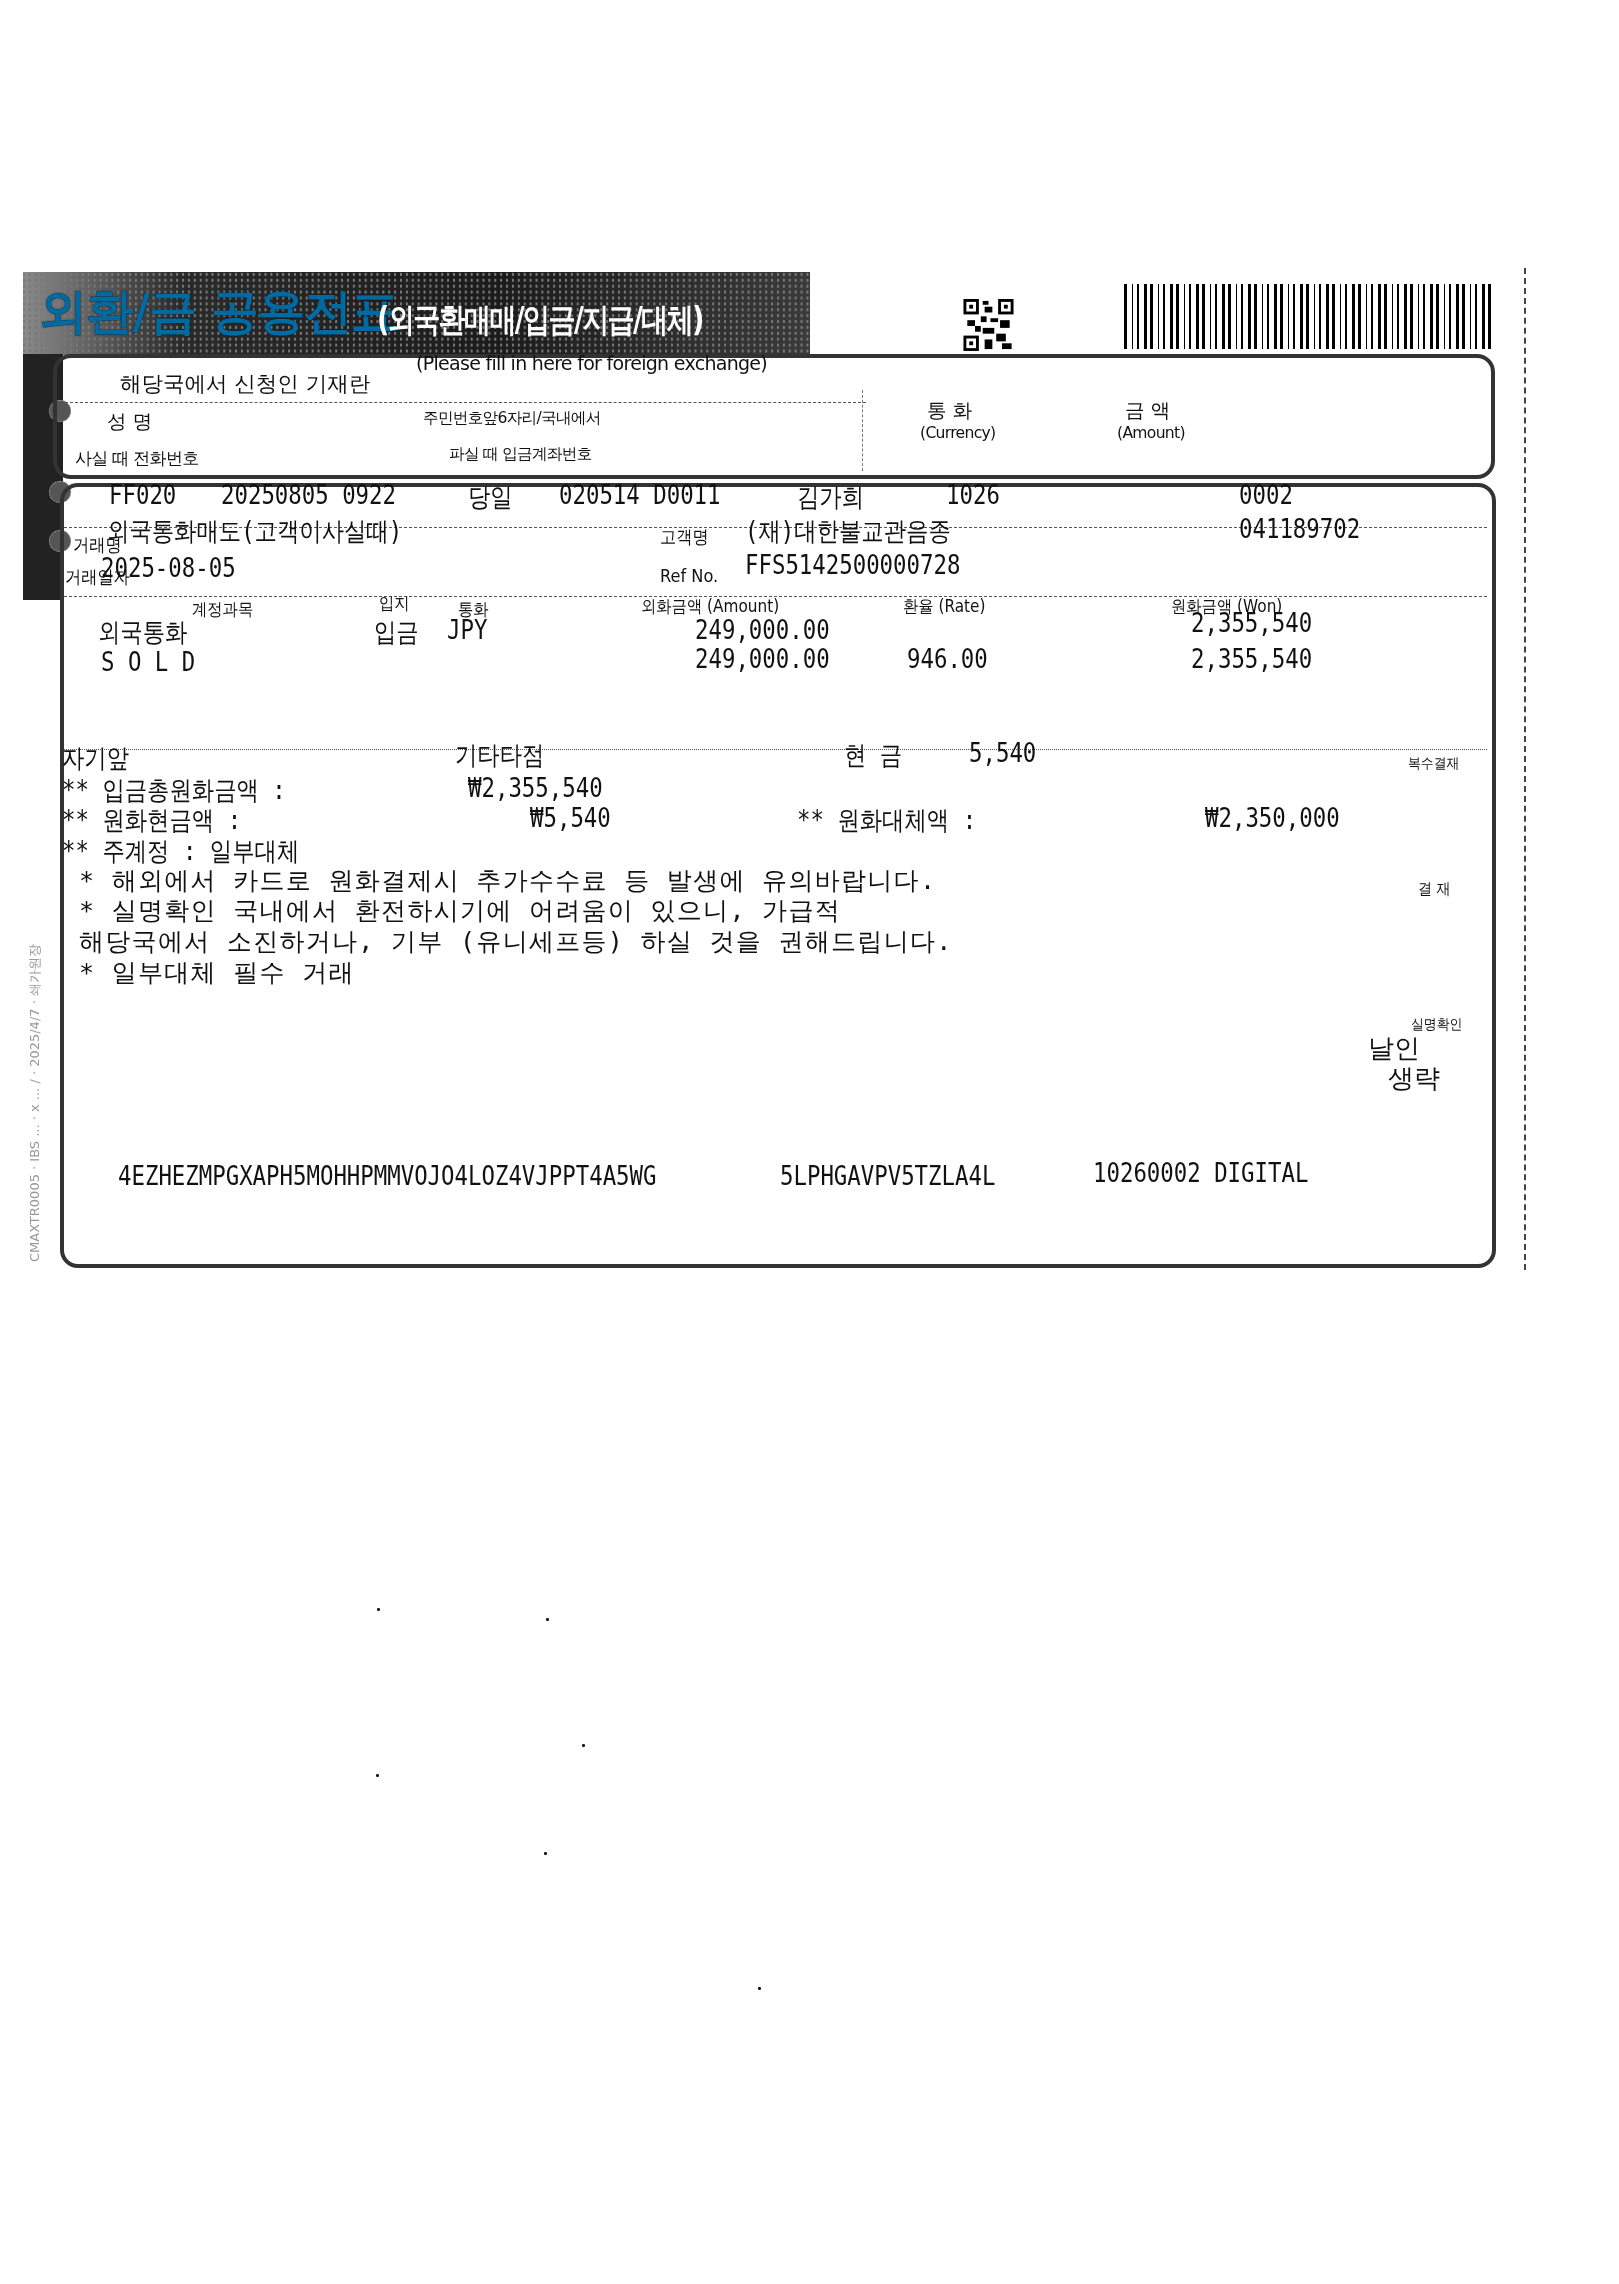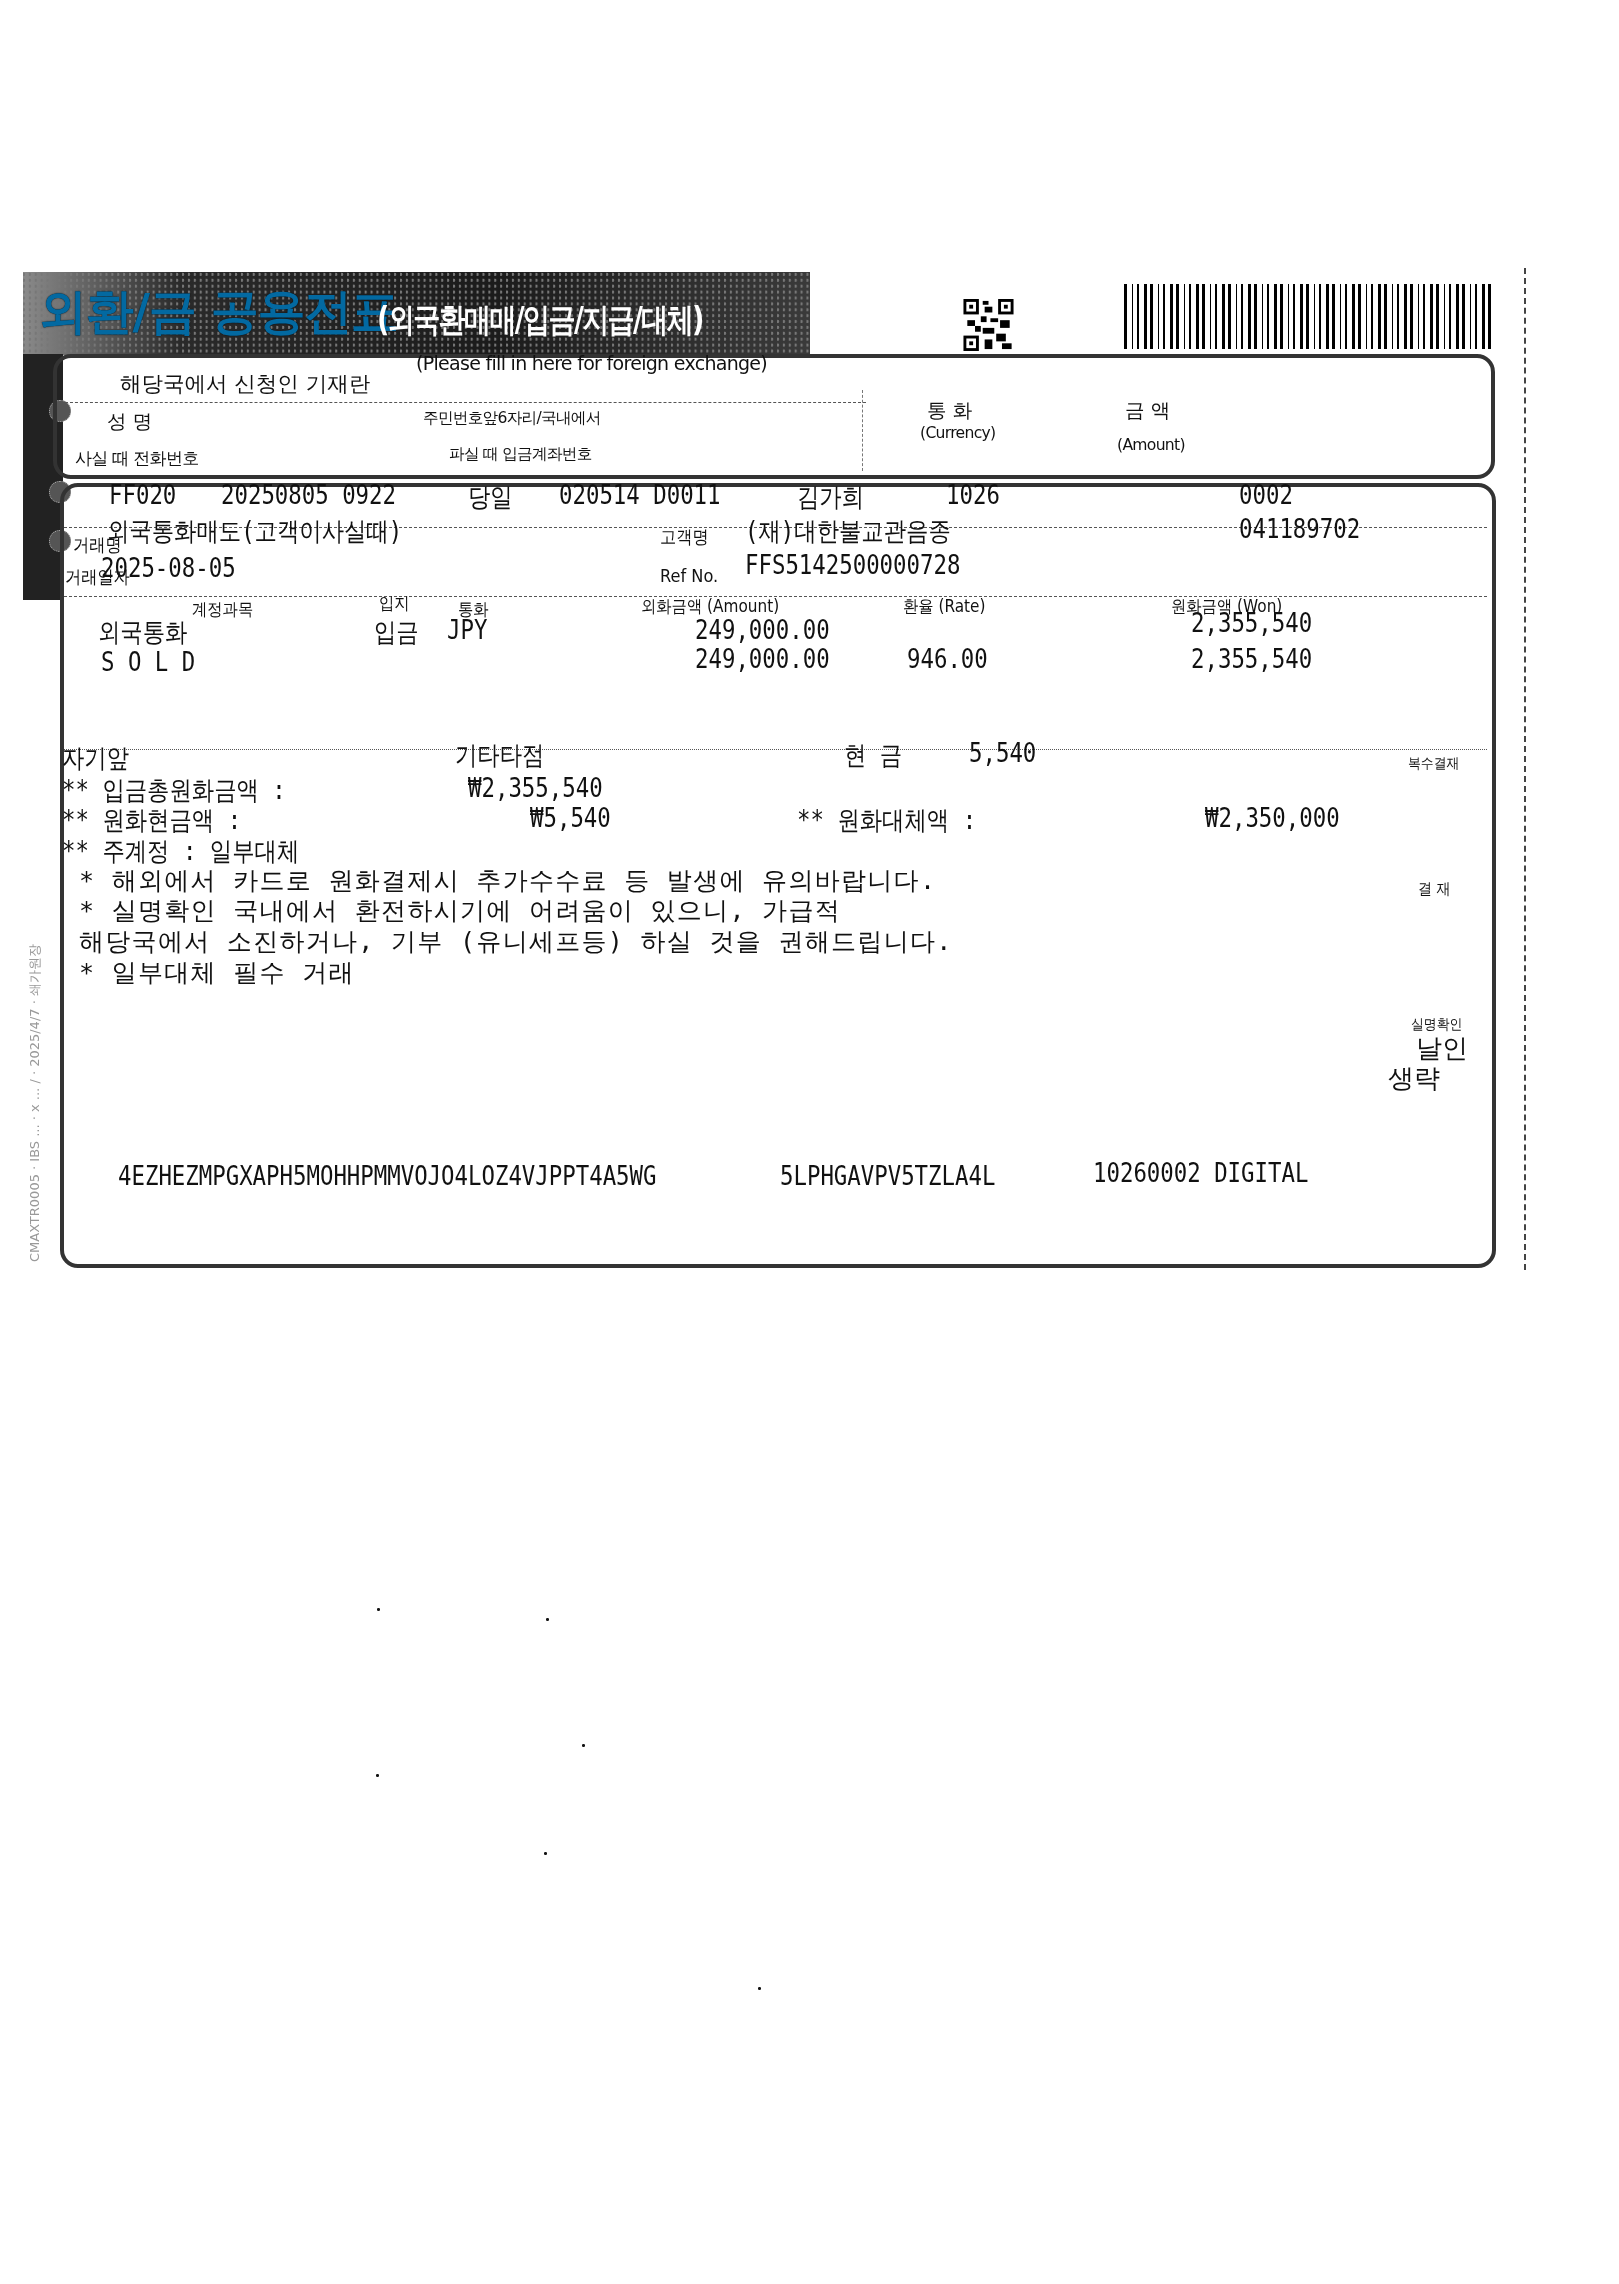--- a/index.html
+++ b/index.html
@@ -82,21 +82,21 @@
 <div class="abs appsmall" style="left:416px;top:352px;font-size:19px;">(Please fill in here for foreign exchange)</div>
 <div class="dash" style="left:60px;top:402px;width:806px;"></div>
 <div class="vdash" style="left:862px;top:390px;height:81px;"></div>
 <div class="abs appl" style="left:107px;top:408px;font-size:19.5px;">성  명</div>
 <div class="abs appsmall" style="left:423px;top:408px;">주민번호앞6자리/국내에서</div>
 <div class="abs appsmall" style="left:75px;top:447px;font-size:17px;">사실 때 전화번호</div>
 <div class="abs appsmall" style="left:449px;top:444px;">파실 때 입금계좌번호</div>
 <div class="abs appl" style="left:927px;top:397px;font-size:19.5px;">통 화</div>
 <div class="abs appsmall" style="left:920px;top:424px;font-size:15.6px;">(Currency)</div>
 <div class="abs appl" style="left:1125px;top:397px;font-size:19.5px;">금 액</div>
-<div class="abs appsmall" style="left:1117px;top:424px;font-size:15.6px;margin-top:12px;">(Amount)</div>
+<div class="abs appsmall" style="left:1117px;top:424px;font-size:15.6px;">(Amount)</div>
 
 <div id="main-box" class="abs"></div>
 
 <div class="abs dt" style="left:109px;top:480px;">FF020</div>
 <div class="abs dt" style="left:221px;top:480px;">20250805 0922</div>
 <div class="abs dt" style="left:468px;top:480px;">당일</div>
 <div class="abs dt" style="left:559px;top:480px;">020514 D0011</div>
 <div class="abs dt" style="left:797px;top:480px;">김가희</div>
 <div class="abs dt" style="left:946px;top:480px;">1026</div>
 <div class="abs dt" style="left:1239px;top:480px;">0002</div>
@@ -155,21 +155,21 @@
 <div class="abs dt" style="left:62px;top:834px;">** 주계정 : 일부대체</div>
 
 <div class="abs notice" style="left:79px;top:864px;">* 해외에서  카드로  원화결제시  추가수수료  등  발생에  유의바랍니다.</div>
 <div class="abs notice" style="left:79px;top:894px;">* 실명확인  국내에서  환전하시기에  어려움이  있으니, 가급적</div>
 <div class="abs notice" style="left:79px;top:925px;">  해당국에서  소진하거나, 기부 (유니세프등)  하실  것을  권해드립니다.</div>
 <div class="abs notice" style="left:79px;top:956px;">* 일부대체  필수  거래</div>
 
 <div class="abs lbl" style="left:1418px;top:879px;font-size:15.6px;">결  재</div>
 
 <div class="abs lbl" style="left:1411px;top:1015px;font-size:14.3px;">실명확인</div>
-<div class="abs" style="left:1416px;top:1031px;font-size:26px;">날인</div>
+<div class="abs" style="left:1368px;top:1031px;font-size:26px;">날인</div>
 <div class="abs" style="left:1388px;top:1061px;font-size:26px;">생략</div>
 
 <div class="abs dt" style="left:118px;top:1161px;font-size:26px;">4EZHEZMPGXAPH5MOHHPMMVOJO4LOZ4VJPPT4A5WG</div>
 <div class="abs dt" style="left:780px;top:1161px;font-size:26px;">5LPHGAVPV5TZLA4L</div>
 <div class="abs dt" style="left:1093px;top:1158px;font-size:26px;">10260002 DIGITAL</div>
 
 <div class="abs" style="left:26px;top:1262px;font-size:13px;color:#999;transform:rotate(-90deg);transform-origin:left top;">CMAXTR0005 · IBS ...  · x ... /  · 2025/4/7 · 쇄가원장</div>
 
 <div class="dot" style="left:377px;top:1608px;"></div>
 <div class="dot" style="left:546px;top:1618px;"></div>

